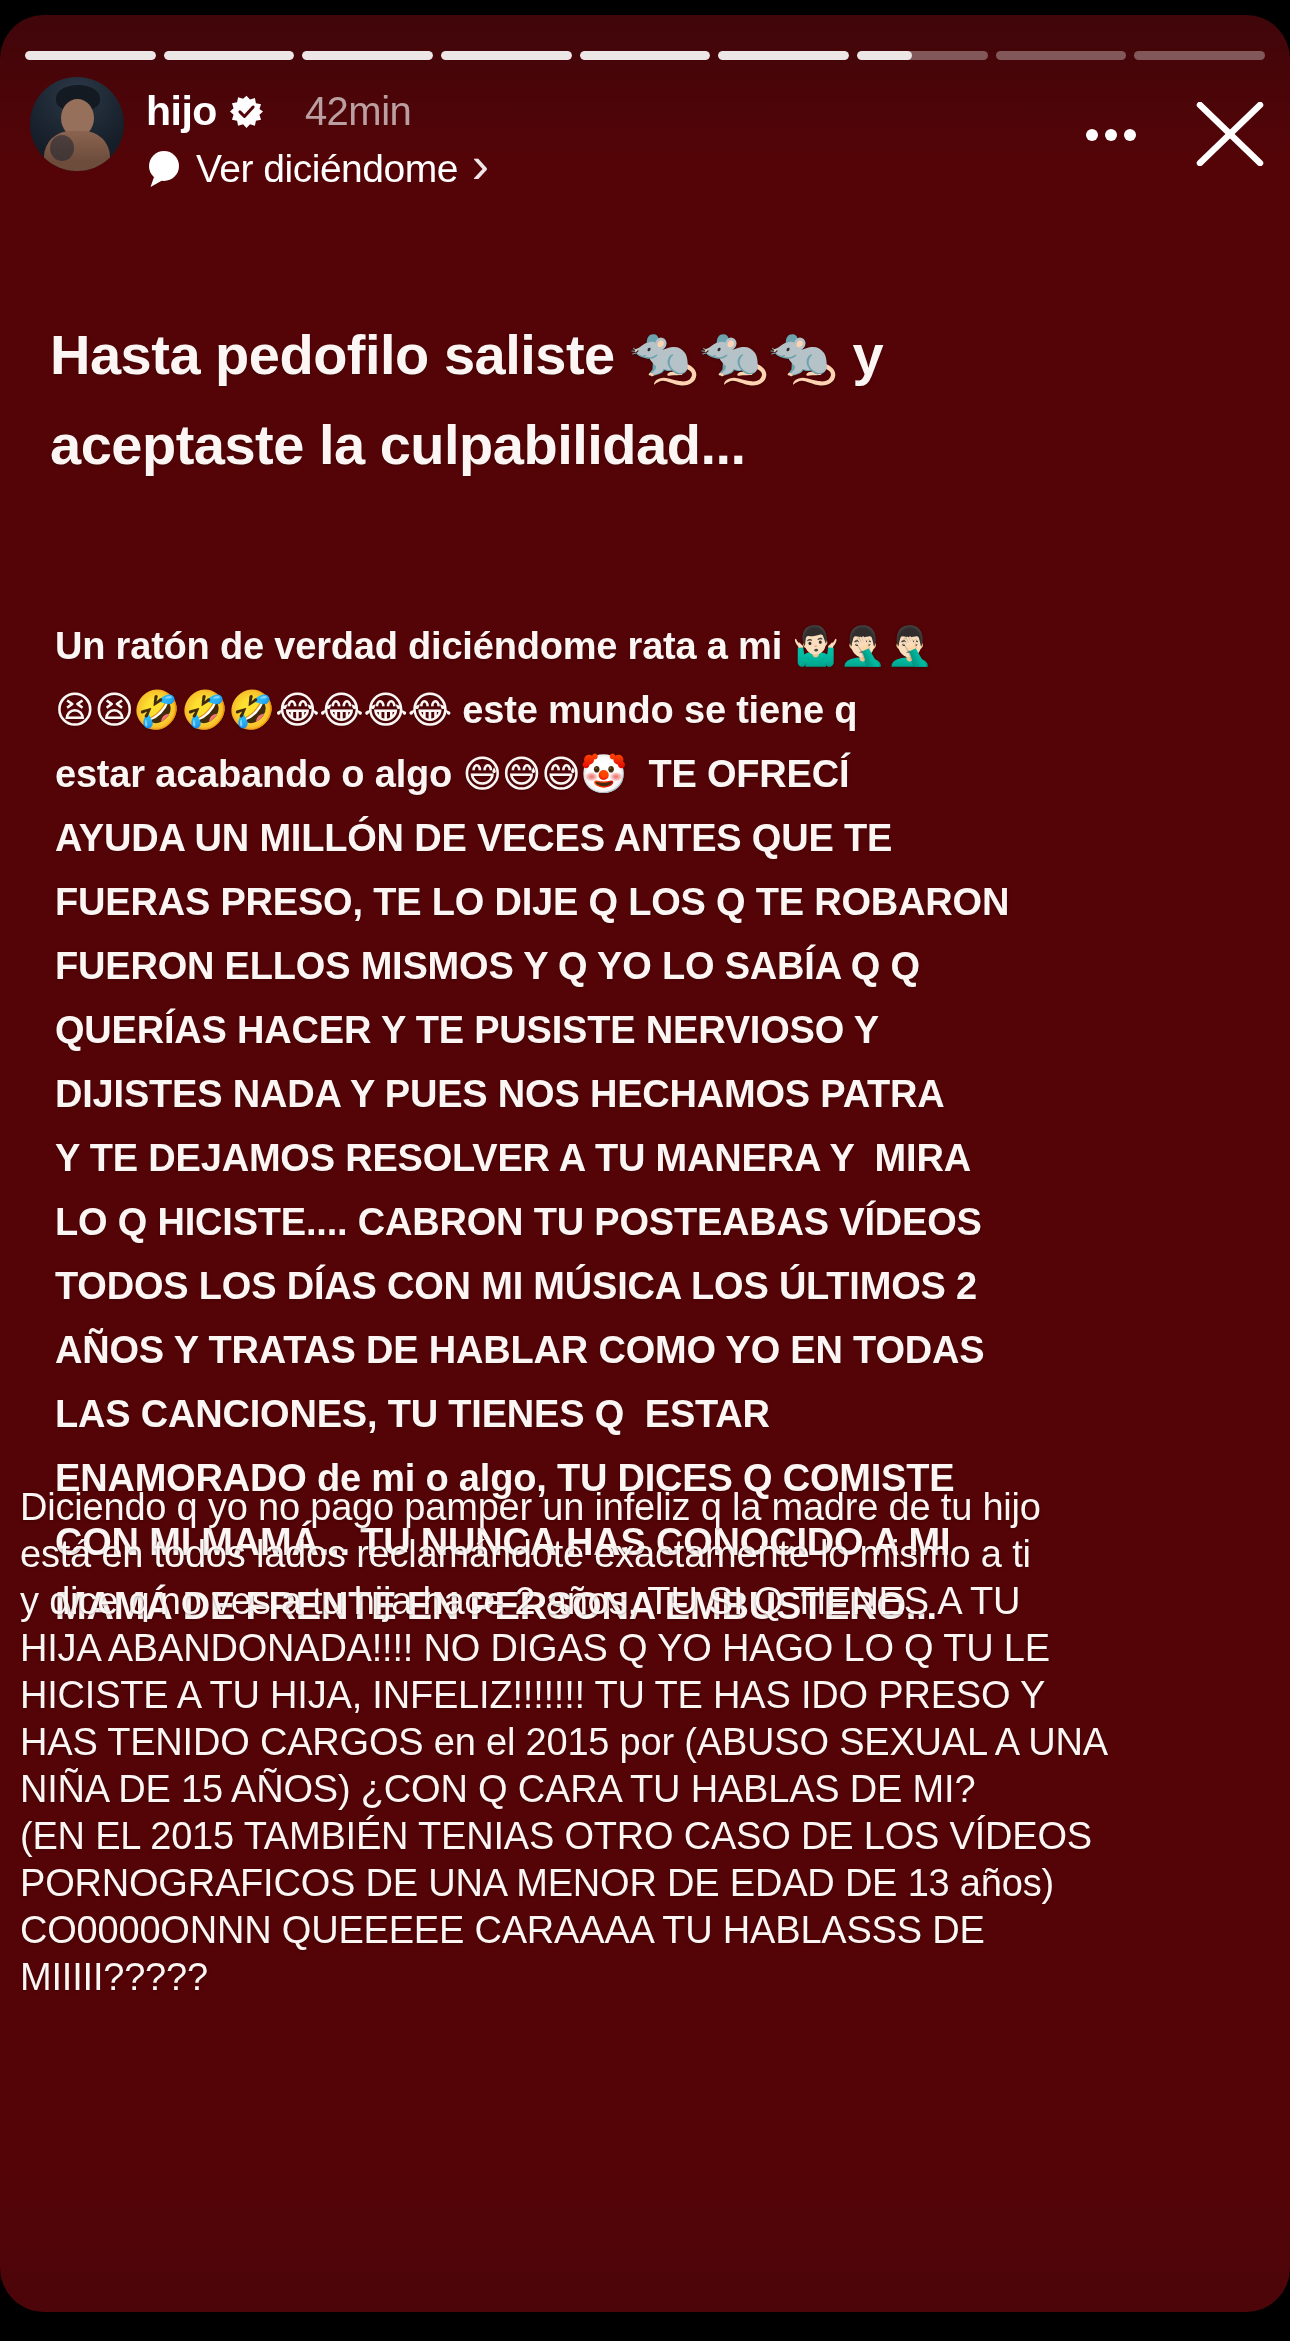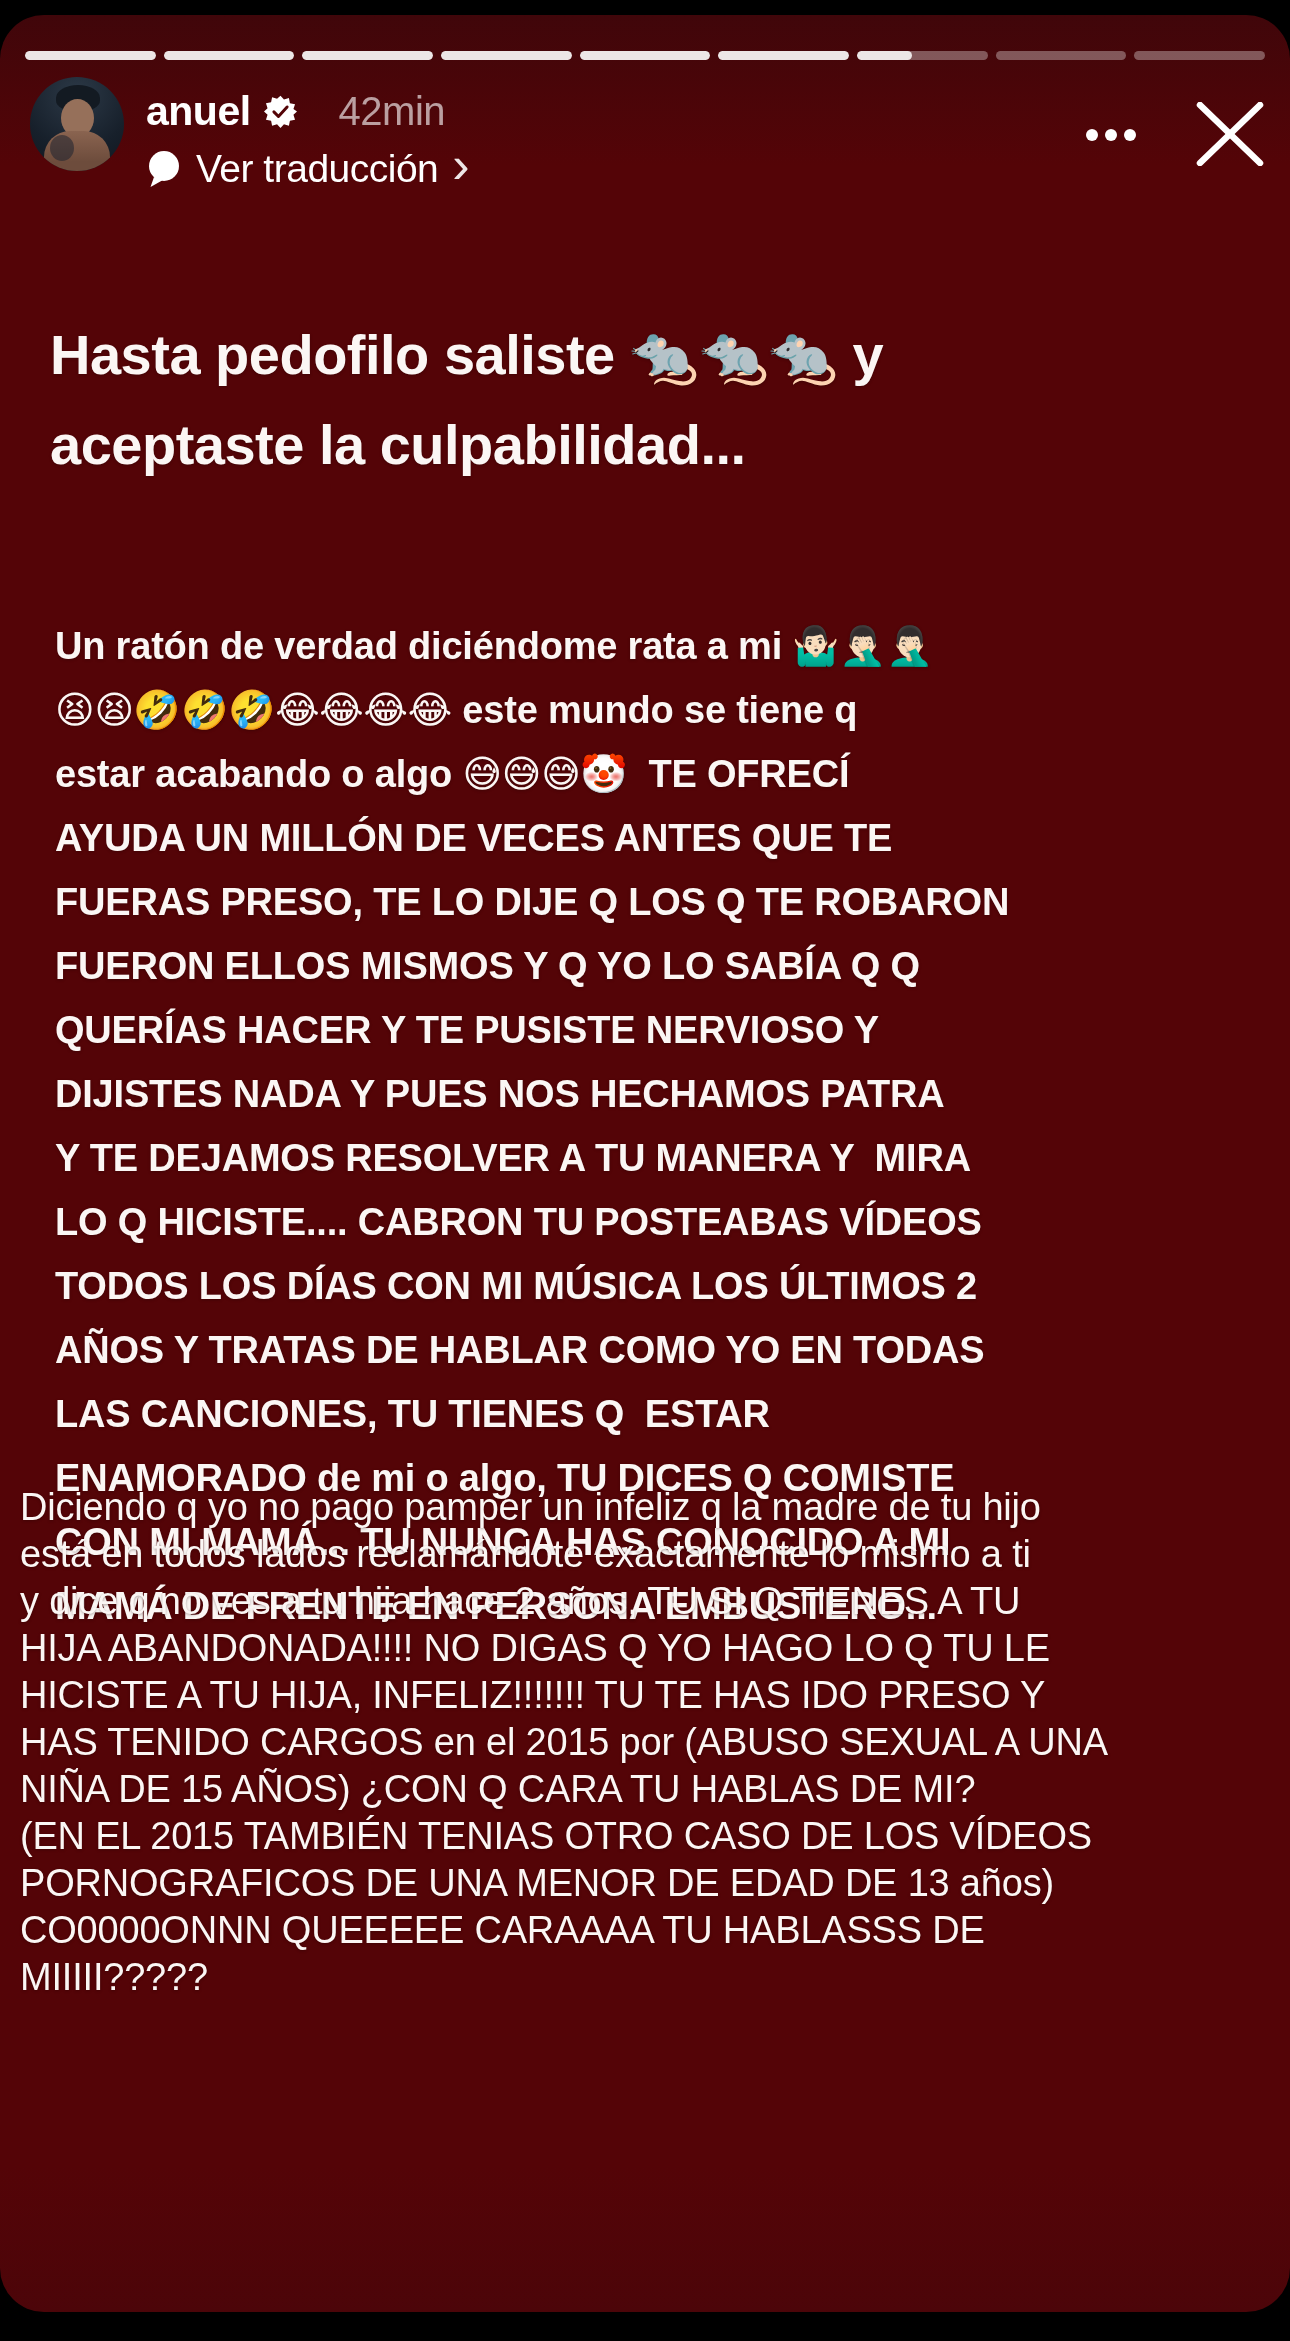--- a/index.html
+++ b/index.html
@@ -91,33 +91,33 @@
 
     <div class="abs avatar">
       <div class="av-cap"></div>
       <div class="av-face"></div>
       <div class="av-torso"></div>
       <div class="av-tat"></div>
     </div>
 
     <div class="abs hdr-text">
       <div class="hdr-row1">
-        <span class="username">anuel</span>
+        <span class="username">hijo</span>
         <svg class="badge" viewBox="0 0 40 40">
           <path fill="#ffffff" d="M20 1 l4.2 4.6 6-1.9 1.2 6.2 6.2 1.2-1.9 6L40 20l-4.3 4 1.9 6-6.2 1.2-1.2 6.2-6-1.9L20 40l-4.2-4.5-6 1.9-1.2-6.2-6.2-1.2 1.9-6L0 20l4.3-4-1.9-6 6.2-1.2 1.2-6.2 6 1.9z"></path>
           <polyline points="12,20.5 17.5,26 28,14.5" fill="none" stroke="#540407" stroke-width="3.6" stroke-linecap="round" stroke-linejoin="round"></polyline>
         </svg>
         <span class="timestamp">42min</span>
       </div>
       <div class="hdr-row2">
         <svg class="bubble-icon" viewBox="0 0 36 38">
           <circle cx="18" cy="16" r="15" fill="#ffffff"></circle>
           <path d="M8 27 L4.5 37 L17 30 Z" fill="#ffffff"></path>
         </svg>
-        <span class="translate-label">Ver traducción</span>
+        <span class="translate-label">Ver diciéndome</span>
         <span class="chevron">›</span>
       </div>
     </div>
 
     <div class="abs more-btn">
       <span class="dot"></span>
       <span class="dot"></span>
       <span class="dot"></span>
     </div>
 

